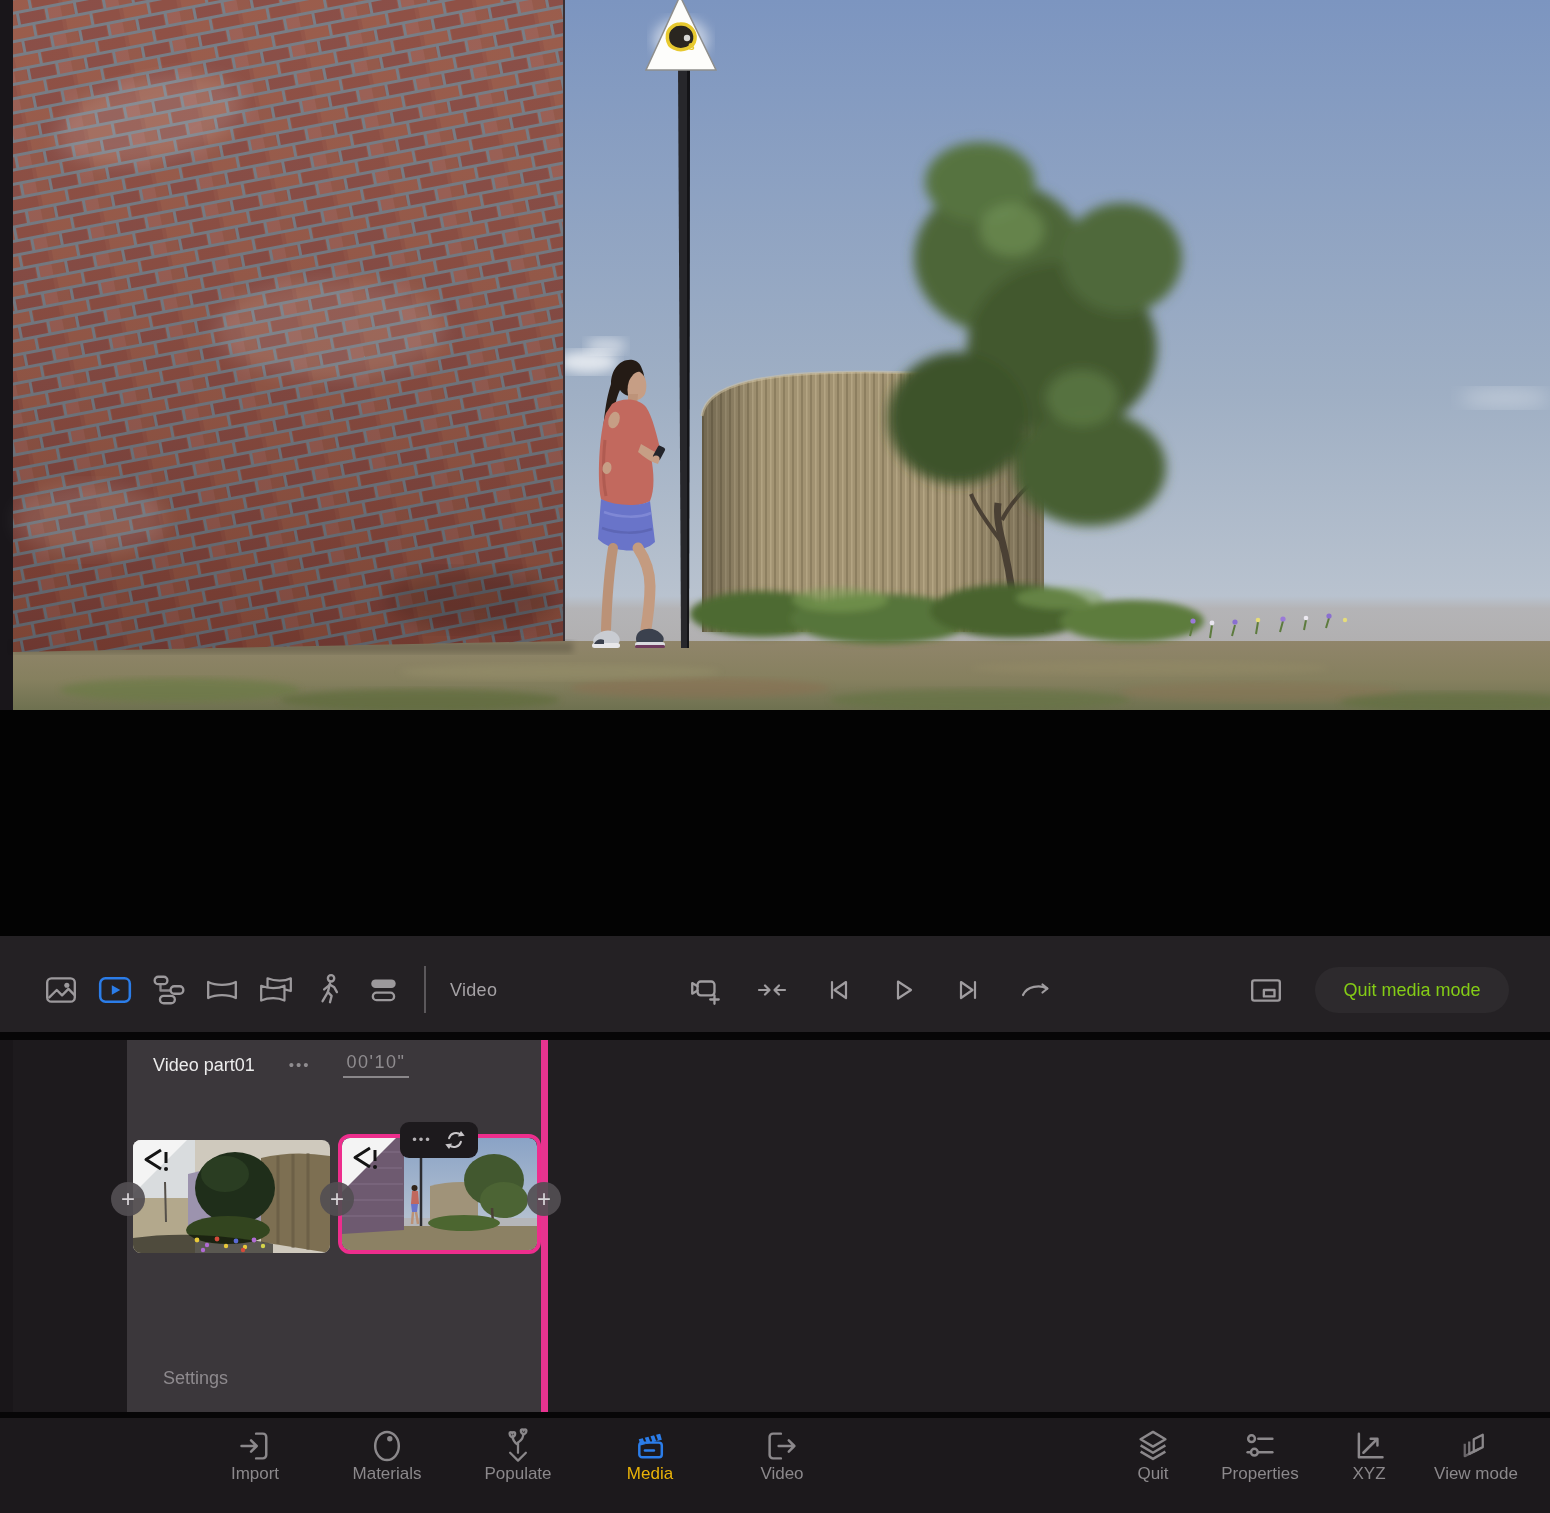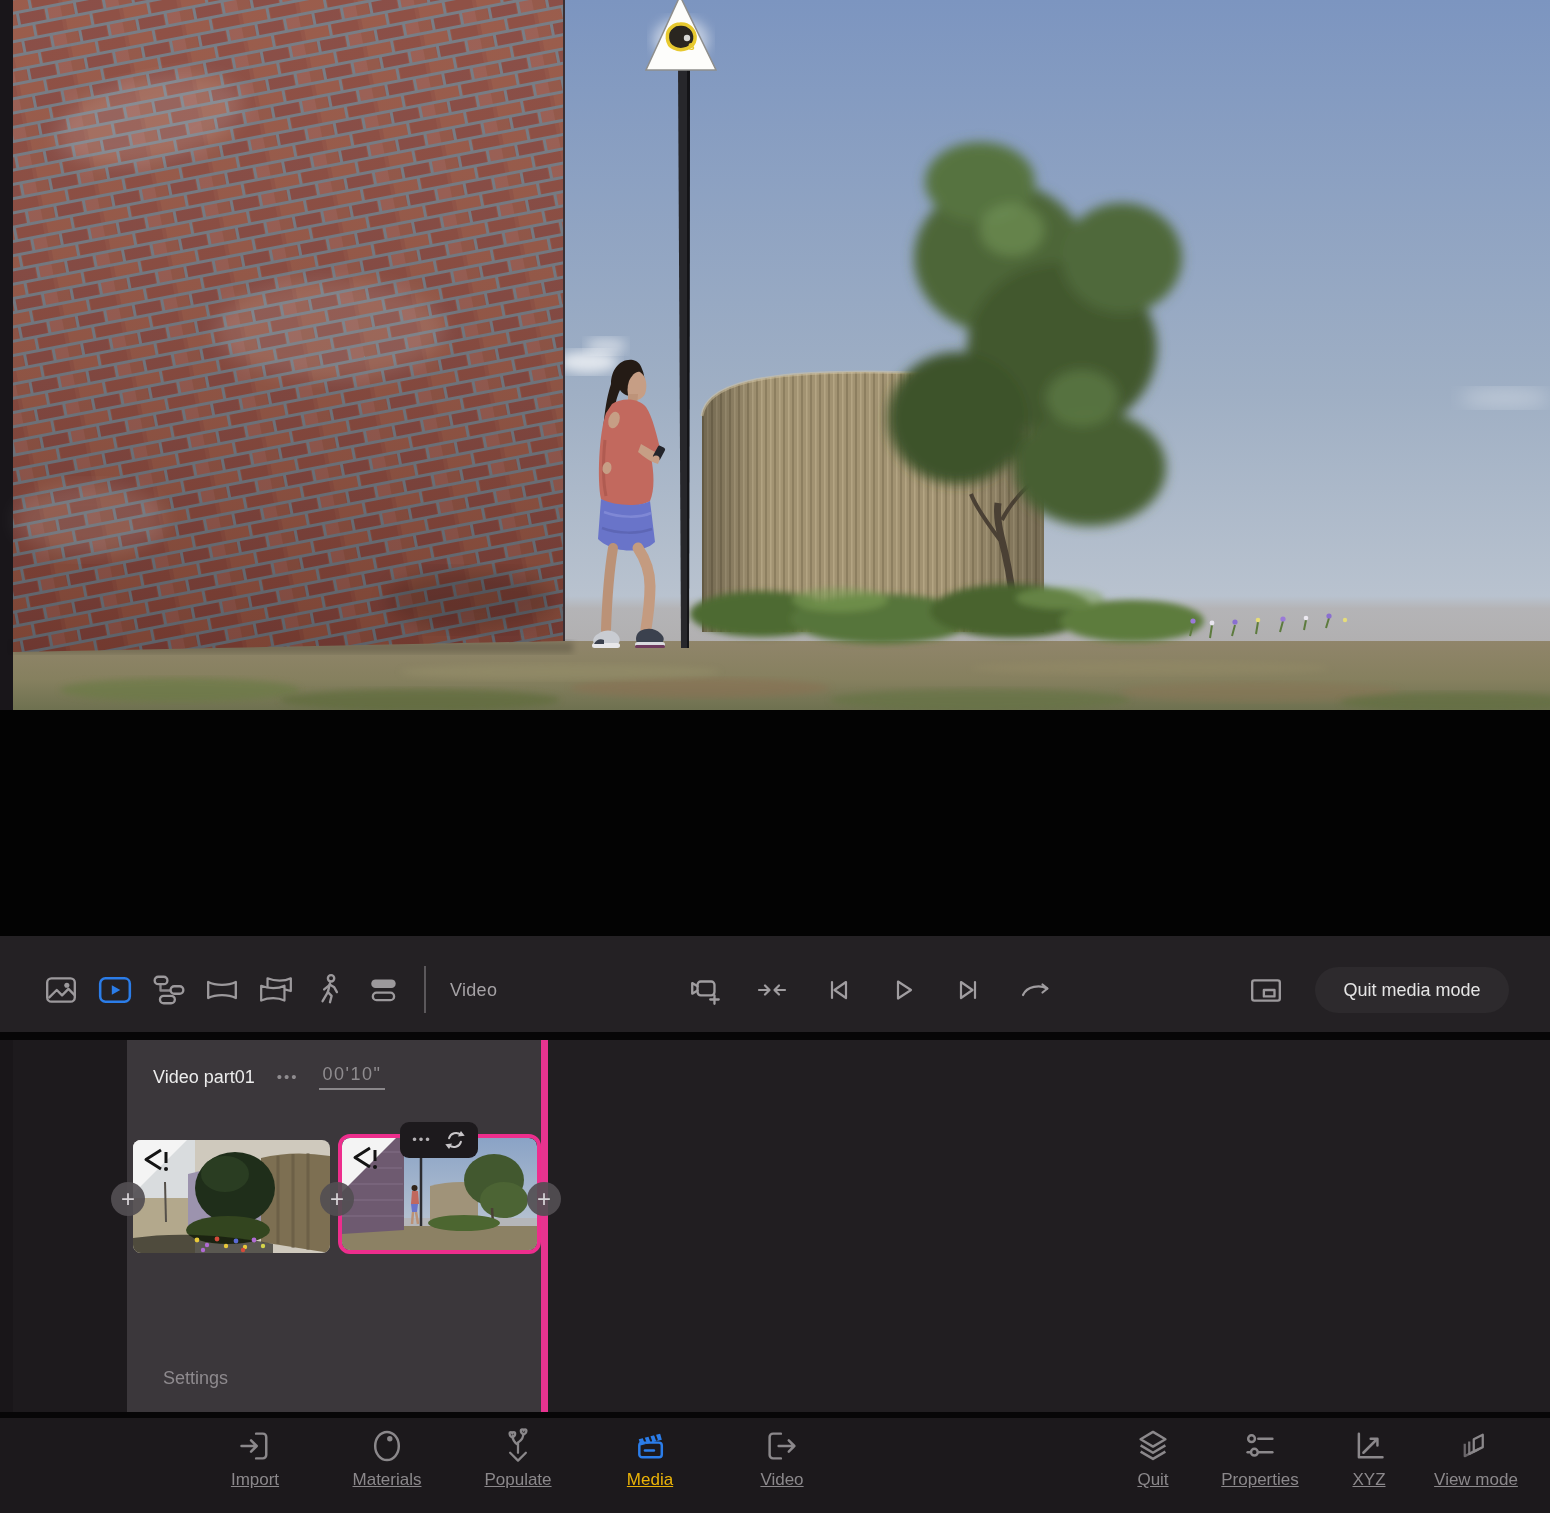--- a/index.html
+++ b/index.html
@@ -13,46 +13,46 @@
   
   .black-band{position:absolute;left:0;top:710px;width:1550px;height:226px;background:#030303;}
 
   
   .media-toolbar{position:absolute;left:0;top:936px;width:1550px;height:96px;background:#242124;}
   .tb-sep{position:absolute;left:0;top:1032px;width:1550px;height:8px;background:#070607;}
   .icon-btn{position:absolute;width:44px;height:44px;top:32px;display:flex;align-items:center;justify-content:center;cursor:pointer;border-radius:8px;}
   .icon-btn svg{display:block;}
   .mode-divider{position:absolute;left:424px;top:30px;width:2px;height:47px;background:#5b585b;}
   .mode-label{position:absolute;left:450px;top:32px;height:44px;display:flex;align-items:center;color:#a5a2a5;font-size:18px;letter-spacing:.3px;text-align:center;}
-  .quit-btn{position:absolute;left:1315px;top:31px;width:194px;height:46px;border-radius:23px;background:#2d2a2d;display:flex;align-items:center;justify-content:center;color:#e5e5e5;font-size:18px;font-weight:500;cursor:pointer;}
+  .quit-btn{position:absolute;left:1315px;top:31px;width:194px;height:46px;border-radius:23px;background:#2d2a2d;display:flex;align-items:center;justify-content:center;color:#84cc16;font-size:18px;font-weight:500;cursor:pointer;}
 
   
   .timeline{position:absolute;left:0;top:1040px;width:1550px;height:372px;background:#211e21;}
   .timeline-leftgutter{position:absolute;left:0;top:0;width:127px;height:372px;background:#1d1a1d;border-left:13px solid #191619;box-sizing:border-box;}
   .tl-panel{position:absolute;left:127px;top:0;width:416px;height:372px;background:#3b373b;}
-  .tl-header{position:absolute;left:26px;top:24px;height:26px;display:flex;align-items:center;}
+  .tl-header{position:absolute;left:26px;top:12px;height:26px;display:flex;align-items:center;gap:12px;}
   .tl-title{color:#ececec;font-size:18px;font-weight:500;}
   .tl-more{margin-left:22px;color:#8f8c8f;font-size:15px;letter-spacing:2px;cursor:pointer;line-height:10px;}
   .tl-duration{margin-left:20px;color:#8f8c8f;font-size:18px;letter-spacing:1.5px;border-bottom:2px solid #8a878a;padding:0 4px 3px 4px;cursor:pointer;}
   .playhead{position:absolute;left:541px;top:0;width:7px;height:372px;background:#e7338f;z-index:3;}
   .clip{position:absolute;overflow:hidden;cursor:pointer;z-index:4;}
   .clip-1{left:6px;top:100px;width:197px;height:113px;border-radius:8px;}
   .clip-2{left:211px;top:94px;width:195px;height:112px;border:4px solid #ed2e8d;border-radius:12px;background:#222;}
   .clip-2 .thumb-wrap{border-radius:8px;overflow:hidden;width:195px;height:112px;}
   .plus-btn{position:absolute;width:34px;height:34px;border-radius:50%;background:rgba(82,78,82,.92);color:#d6d3d6;display:flex;align-items:center;justify-content:center;font-size:24px;font-weight:300;line-height:1;cursor:pointer;z-index:6;}
   .clip-tooltip{position:absolute;left:273px;top:82px;width:78px;height:36px;background:#1d1a1d;border-radius:9px;display:flex;align-items:center;justify-content:center;gap:12px;z-index:7;}
   .clip-tooltip .dots{color:#b4b1b4;font-size:13px;letter-spacing:2px;line-height:8px;cursor:pointer;}
   .tl-settings{position:absolute;left:36px;top:328px;color:#8e8a8e;font-size:18px;cursor:pointer;}
   .tl-bottom-sep{position:absolute;left:0;top:1412px;width:1550px;height:6px;background:#070607;}
 
   
   .bottom-nav{position:absolute;left:0;top:1418px;width:1550px;height:95px;background:#1c191c;}
   .nav-item{position:absolute;top:10px;width:130px;text-align:center;cursor:pointer;}
   .nav-item svg{display:block;margin:0 auto;}
-  .nav-label{margin-top:6px;font-size:17px;color:#8b888b;text-decoration:underline;}
+  .nav-label{font-size:17px;color:#8b888b;}
   .nav-item.active .nav-label{color:#eab308;}
 </style>
 </head>
 <body>
 
 <div class="app">
 
   <div class="viewport">
     <svg width="1550" height="710" viewBox="0 0 1550 710">
       <defs>

